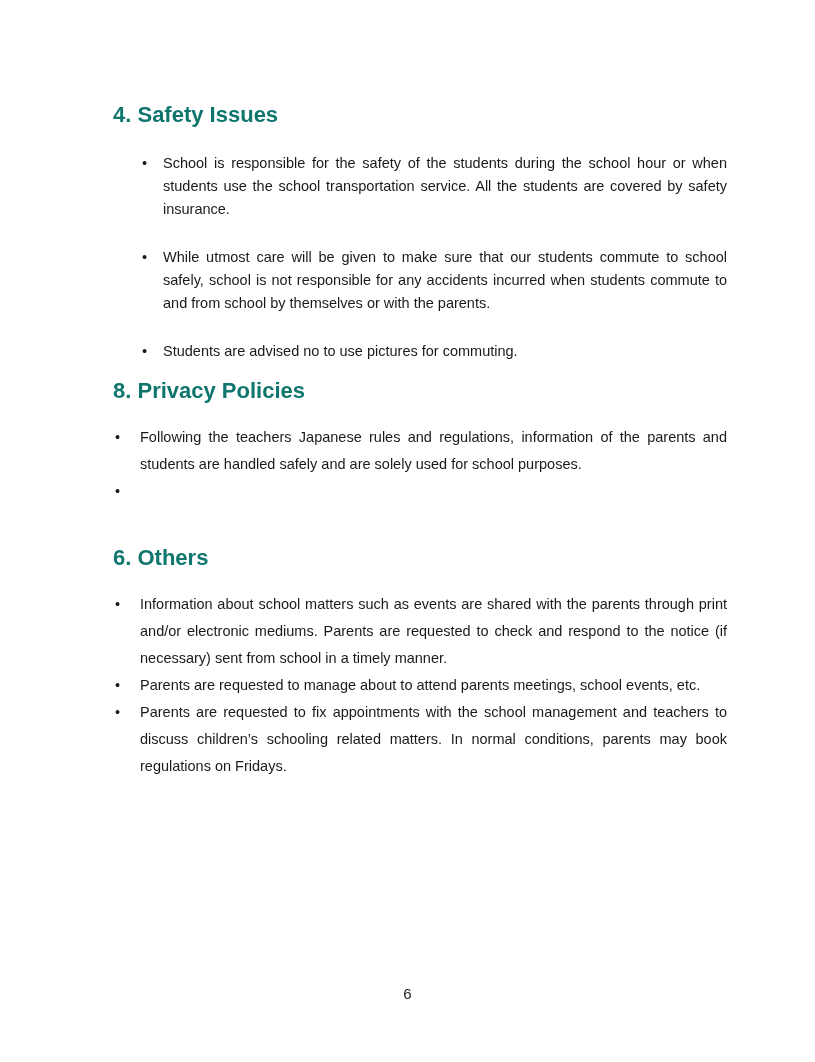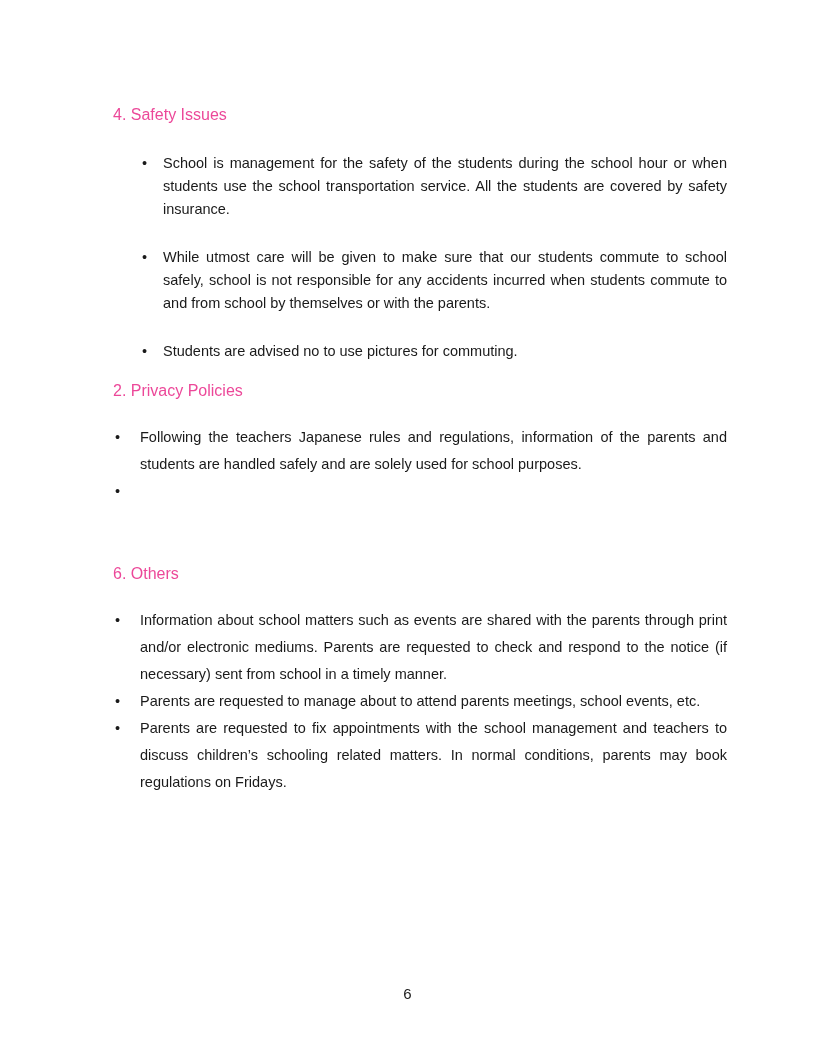--- a/index.html
+++ b/index.html
@@ -14,27 +14,27 @@
     background: #ffffff;
     overflow: hidden;
     font-family: "Liberation Sans", sans-serif;
     color: #1a1a1a;
   }
   .doc-body {
     padding-top: 102px;
   }
   .section-heading {
     margin: 0 88px 0 113px;
-    font-size: 16px;
+    font-size: 22px;
     line-height: 26px;
-    font-weight: normal;
-    color: #ec4899;
+    font-weight: bold;
+    color: #0f766e;
   }
   .section-heading.h5 { margin-top: 15px; }
-  .section-heading.h6 { margin-top: 56px; }
+  .section-heading.h6 { margin-top: 40px; }
 
   ul.bullet-list {
     list-style: none;
     margin: 0;
     padding: 0;
   }
   ul.bullet-list li {
     display: flex;
     font-size: 14.5px;
   }
@@ -73,35 +73,35 @@
 <body>
 
 <div class="page">
   <div class="doc-body">
 
     <section>
       <h2 class="section-heading h4">4. Safety Issues</h2>
       <ul class="bullet-list list-s4">
         <li>
           <span class="bullet-dot">•</span>
-          <span class="bullet-text">School is management for the safety of the students during the school hour or when students use the school transportation service. All the students are covered by safety insurance.</span>
+          <span class="bullet-text">School is responsible for the safety of the students during the school hour or when students use the school transportation service. All the students are covered by safety insurance.</span>
         </li>
         <li>
           <span class="bullet-dot">•</span>
           <span class="bullet-text">While utmost care will be given to make sure that our students commute to school safely, school is not responsible for any accidents incurred when students commute to and from school by themselves or with the parents.</span>
         </li>
         <li>
           <span class="bullet-dot">•</span>
           <span class="bullet-text">Students are advised no to use pictures for commuting.</span>
         </li>
       </ul>
     </section>
 
     <section>
-      <h2 class="section-heading h5">2. Privacy Policies</h2>
+      <h2 class="section-heading h5">8. Privacy Policies</h2>
       <ul class="bullet-list list-s56">
         <li>
           <span class="bullet-dot">•</span>
           <span class="bullet-text">Following the teachers Japanese rules and regulations, information of the parents and students are handled safely and are solely used for school purposes.</span>
         </li>
         <li>
           <span class="bullet-dot">•</span>
         </li>
       </ul>
     </section>

